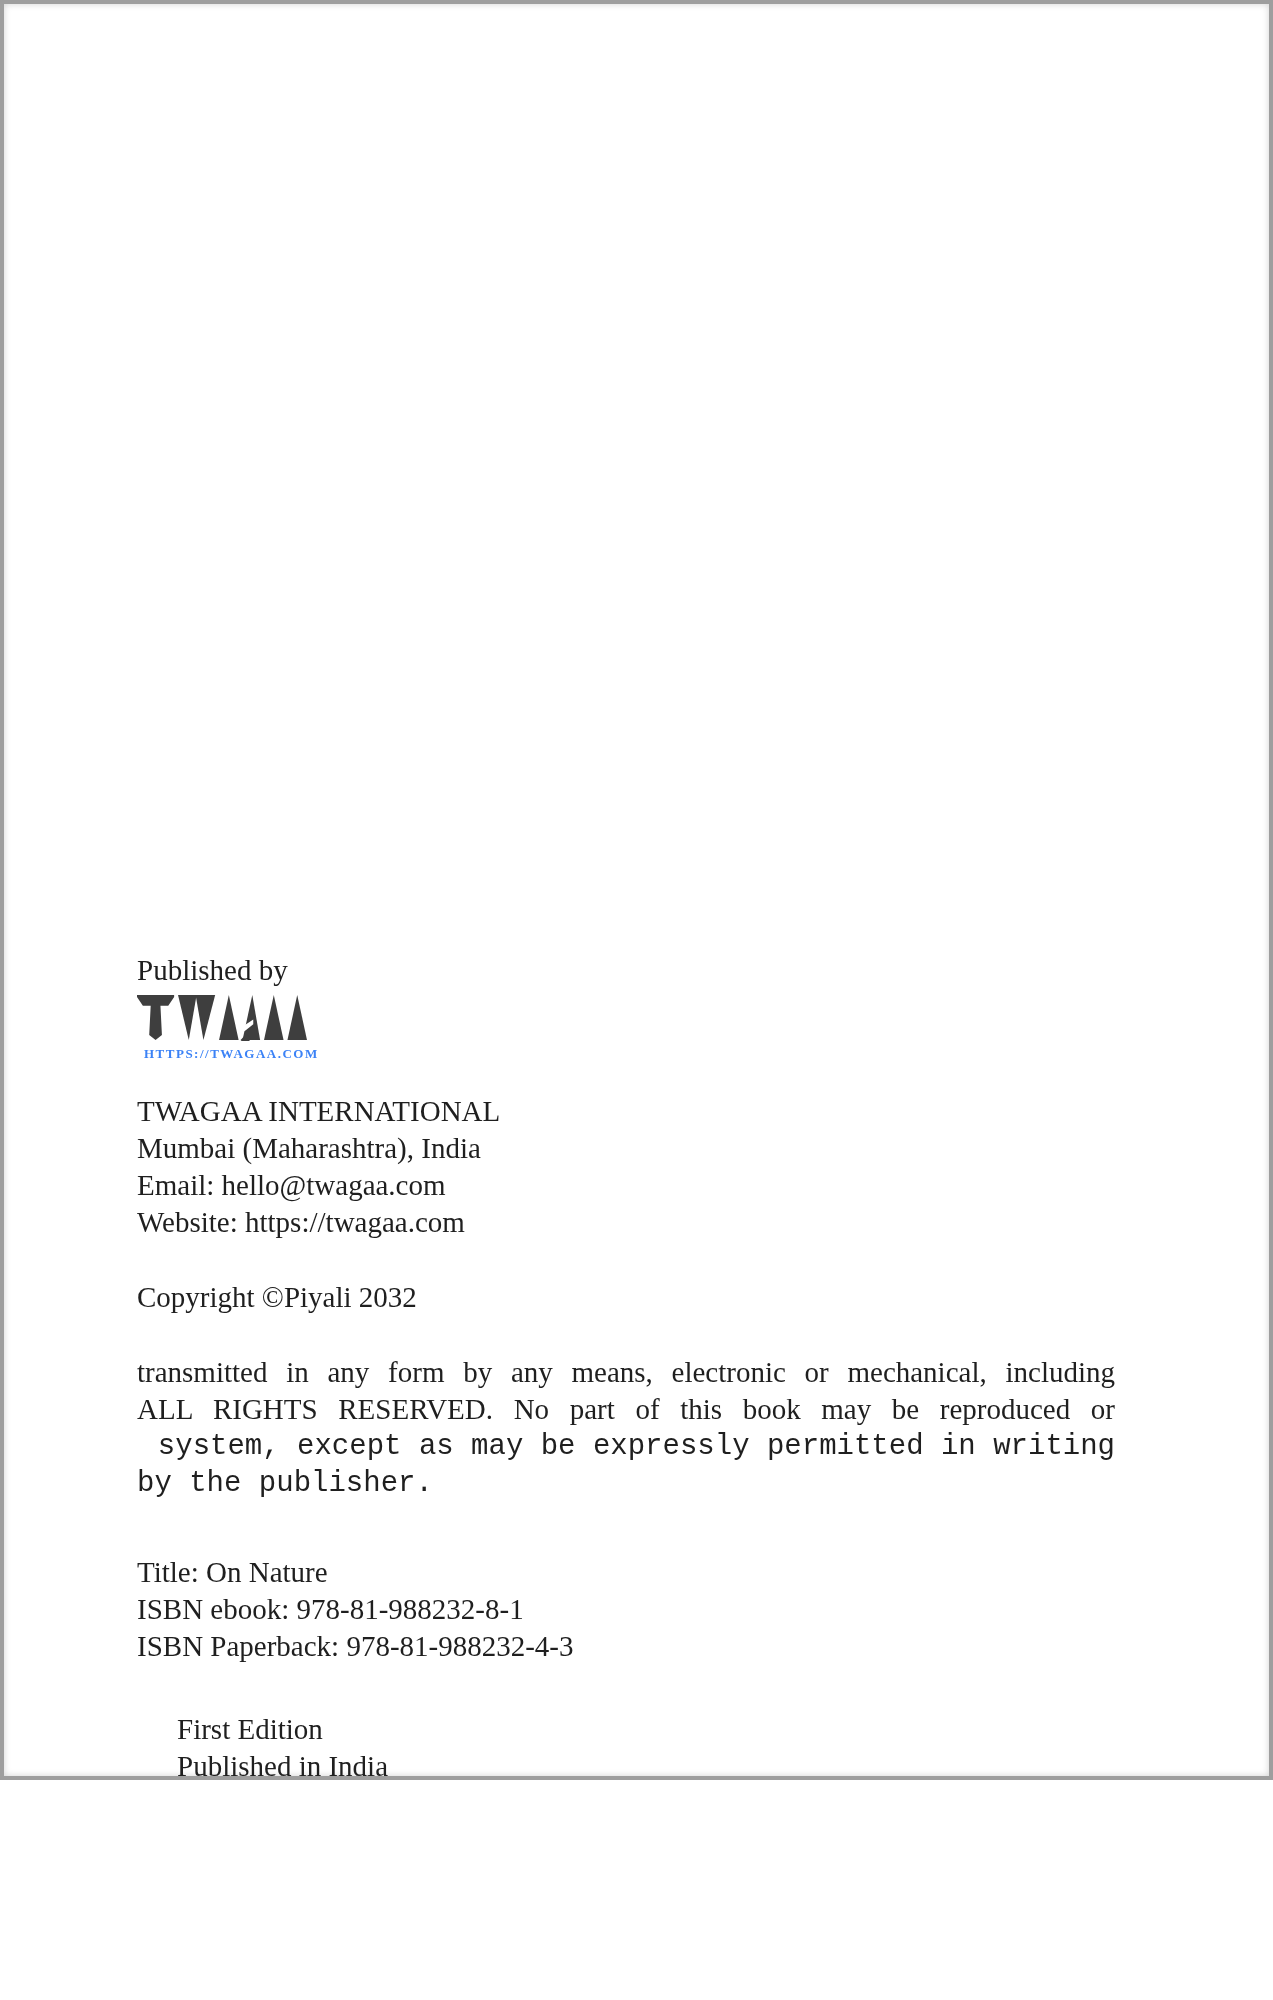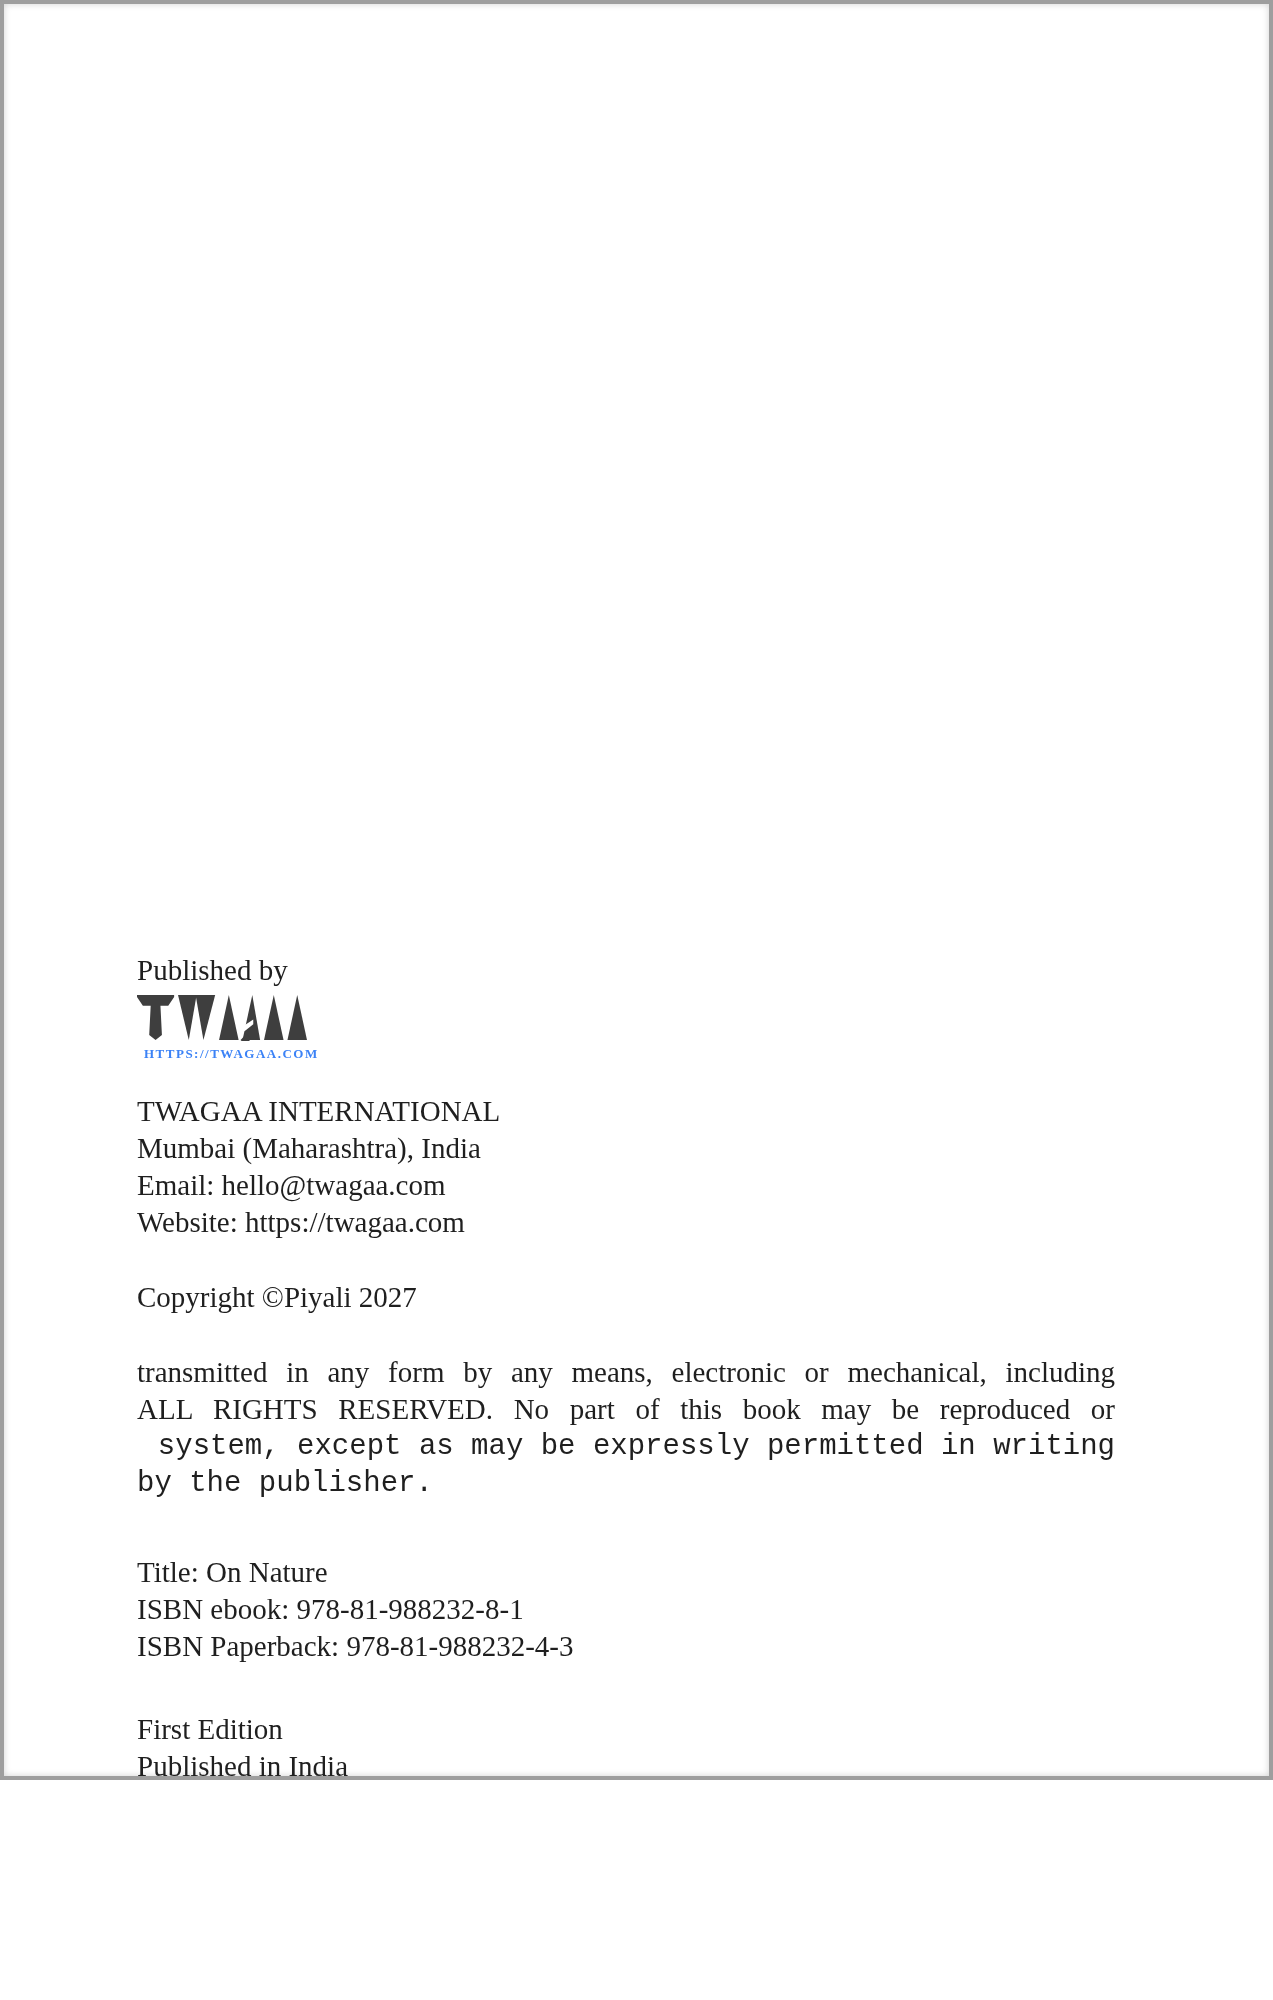--- a/index.html
+++ b/index.html
@@ -37,21 +37,21 @@
     font-size: 13px;
     line-height: 18px;
     letter-spacing: 1.5px;
     font-weight: bold;
     color: #3b82f6;
   }
   .block-address   { margin-top: 30px; }
   .block-copyright { margin-top: 38px; }
   .block-legal     { margin-top: 38px; }
   .block-book      { margin-top: 52px; }
-  .block-edition   { margin-top: 46px; }
+  .block-edition   { margin-top: 46px; margin-left: 40px; }
   .numbers         { margin-top: 38px; letter-spacing: 1px; }
   .jline { text-align: justify; text-align-last: justify; }
   .jline.last { text-align: right; text-align-last: left; font-family: Liberation Mono, monospace; }
 </style>
 </head>
 <body>
 
 <div class="page">
   <div class="content">
 
@@ -79,21 +79,21 @@
     </div>
 
     <div class="block-address">
       <p class="line">TWAGAA INTERNATIONAL</p>
       <p class="line">Mumbai (Maharashtra), India</p>
       <p class="line">Email: hello@twagaa.com</p>
       <p class="line">Website: https://twagaa.com</p>
     </div>
 
     <div class="block-copyright">
-      <p class="line">Copyright ©Piyali 2027</p>
+      <p class="line">Copyright ©Piyali 2032</p>
     </div>
 
     <div class="block-legal">
       <div class="jline">transmitted in any form by any means, electronic or mechanical, including</div>
       <div class="jline">ALL RIGHTS RESERVED. No part of this book may be reproduced or</div>
       <div class="jline last">system, except as may be expressly permitted in writing by the publisher.</div>
     </div>
 
     <div class="block-book">
       <p class="line">Title: On Nature</p>

